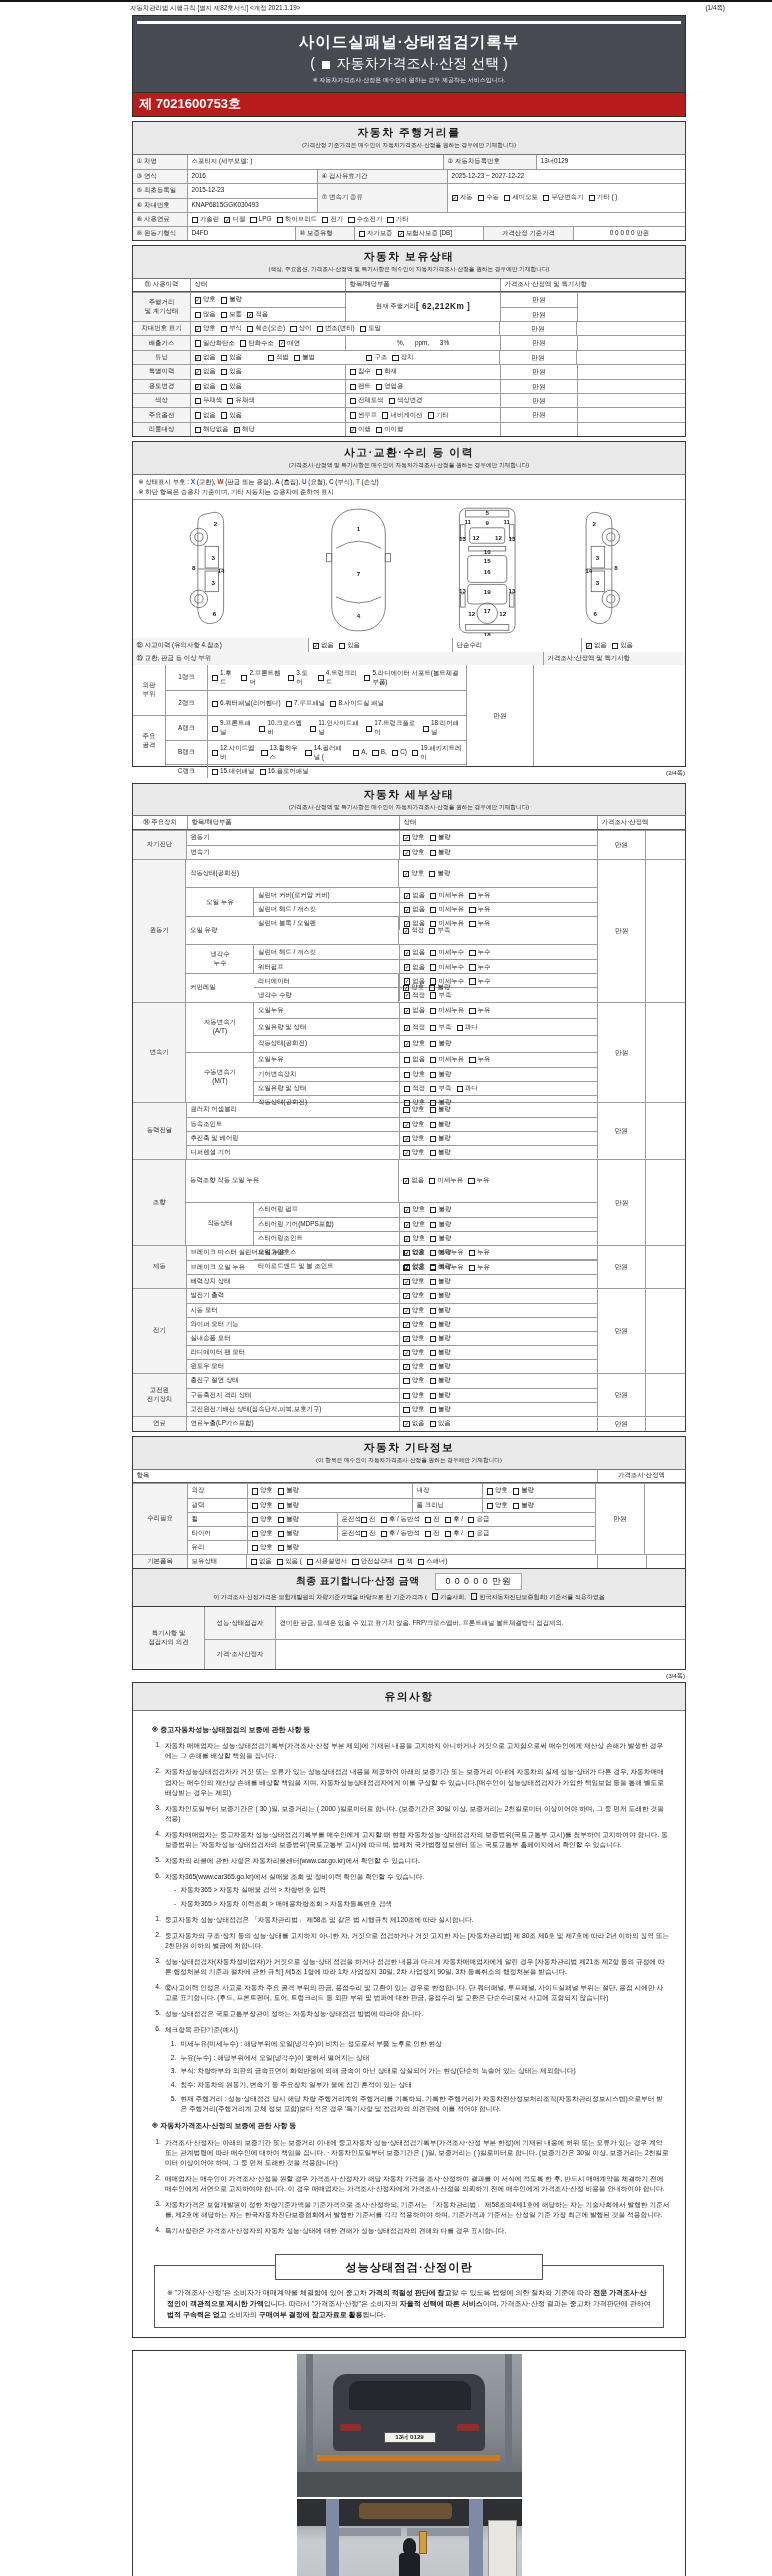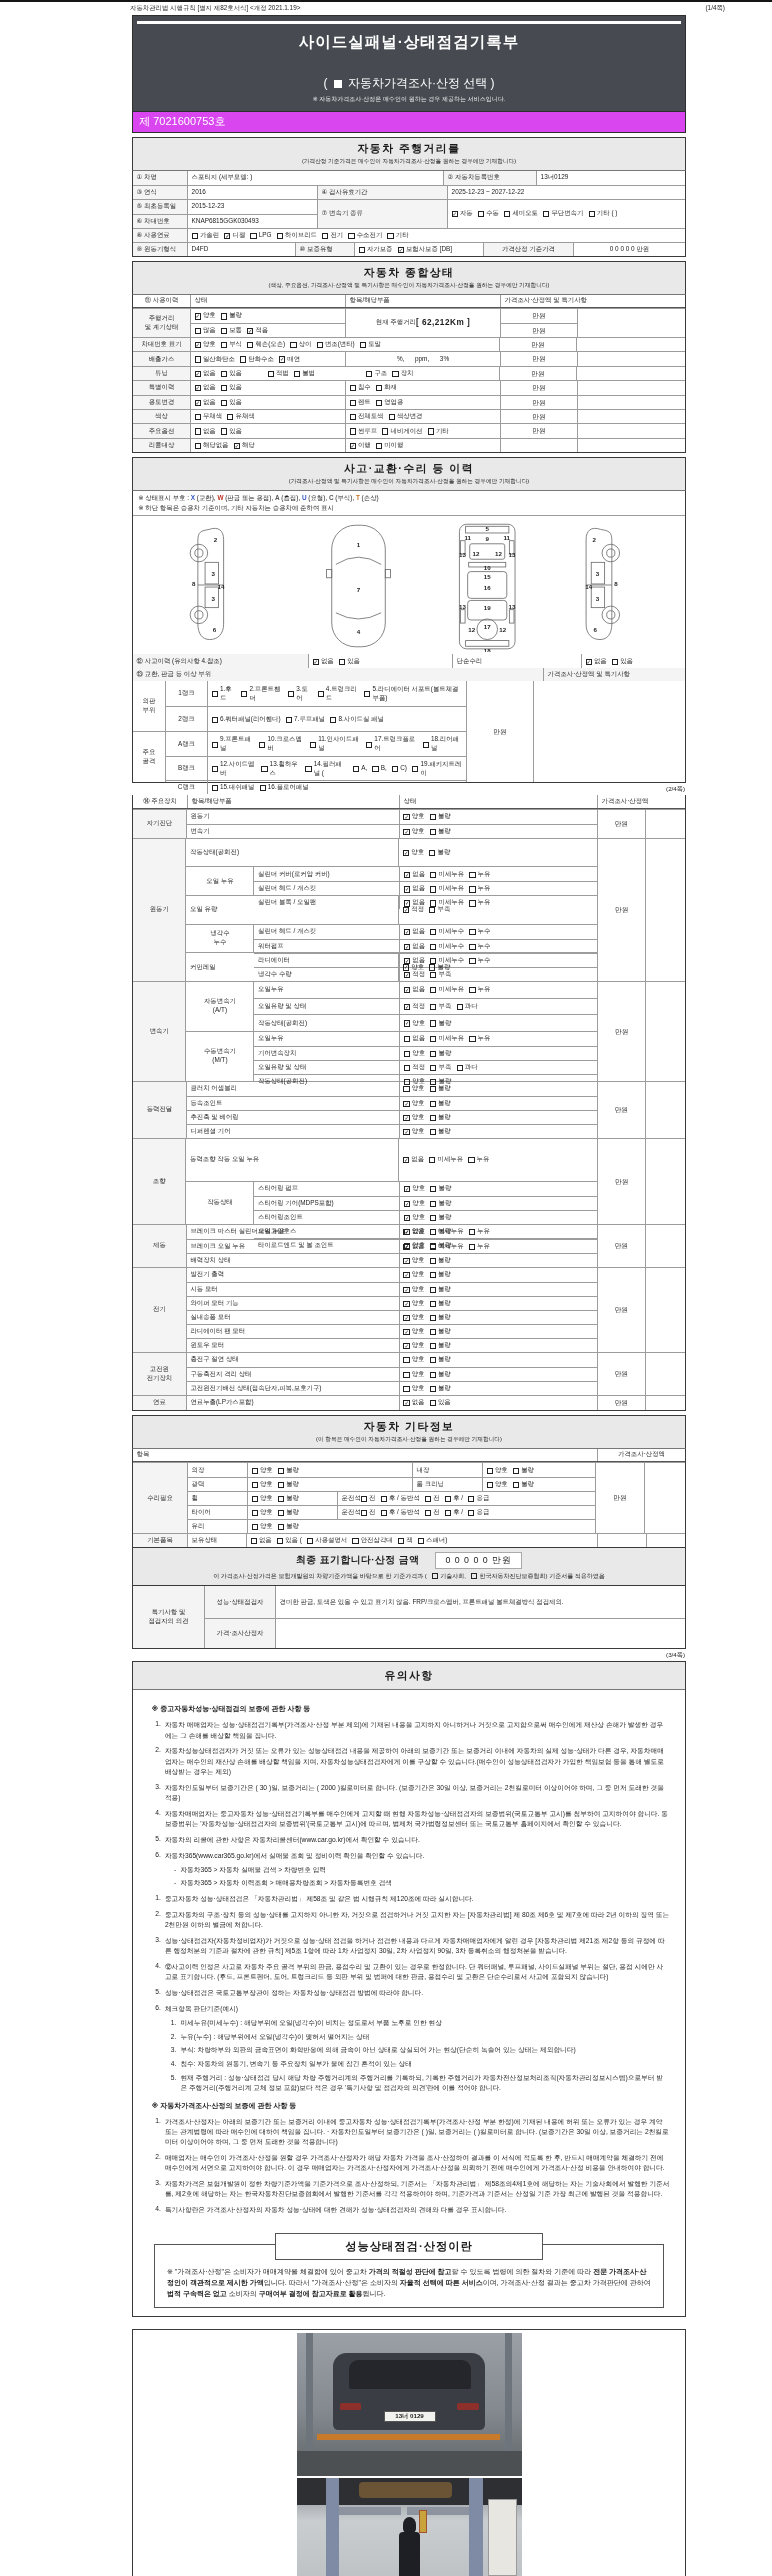--- a/index.html
+++ b/index.html
@@ -4,23 +4,23 @@
 <style>
   *{box-sizing:border-box}
   body{margin:0;background:#fff;font-family:"Liberation Sans","DejaVu Sans",sans-serif;color:#1b1b1b}
   .page{width:773px;height:2576px;position:relative;overflow:hidden;background:#fff}
   .topline{height:2.1px;background:#151515}
   .formhead{position:absolute;top:4.1px;left:130px;width:595px;display:flex;justify-content:space-between;font-size:6.4px;color:#222}
   .col{width:554px;margin:13.4px 0 0 132px}
   .titlebox{background:#474b51;color:#fff;text-align:center;padding:3.1px 3.1px 6.2px;border:0.5px solid #2e2e2e}
   .titlebox .bar{height:3.1px;background:#fff;margin:1px 1px 8.2px}
   .t1{font-size:15.5px;font-weight:bold;letter-spacing:1px}
-  .t2{font-size:12px;margin-top:22px}
+  .t2{font-size:14px;margin-top:2px}
   .t3{font-size:6px;margin-top:3.6px;color:#f0f0f0}
-  .docno{background:#d946ef;color:#fff;font-size:11px;font-weight:normal;padding:2.1px 6.2px 3.1px;border:0.5px solid #2e2e2e;border-top:none}
+  .docno{background:#b91c1c;color:#fff;font-size:13px;font-weight:bold;padding:2.1px 6.2px 3.1px;border:0.5px solid #2e2e2e;border-top:none}
   .sechead{background:#e9e9e9;border:1.5px solid #3a3a3a;border-bottom:0.5px solid #777;text-align:center;padding:4.1px 0 3.6px;margin-top:4.1px}
   .sechead .st{font-size:10.8px;font-weight:bold;letter-spacing:1.5px}
   .sechead .ss{font-size:5.7px;margin-top:2.1px;color:#222}
   .box{border:1.5px solid #3a3a3a;border-top:none;background:#fff}
   .boxT{border:1.5px solid #3a3a3a;background:#fff}
   .vb>.frow{border-top:0.5px solid #9c9c9c}
   .vb>.frow:first-child{border-top:none}
   .frow{display:flex;align-items:stretch;min-height:13px}
   .fc{border-left:0.5px solid #9c9c9c;padding:1.5px 3.6px;display:flex;align-items:center;font-size:6.4px;line-height:1.4}
   .frow>*:first-child{border-left:none}
@@ -122,21 +122,21 @@
           <div class="fc lab" style="width:54px">⑨ 원동기형식</div>
           <div class="fc " style="width:108px">D4FD</div>
           <div class="fc lab" style="width:59px">⑩ 보증유형</div>
           <div class="fc state" style="width:129px"><span class="cb"></span>자가보증 <span class="cb c">✓</span>보험사보증 [DB]</div>
           <div class="fc lab ctr" style="width:90px">가격산정 기준가격</div>
           <div class="fc fx ctr">0 0 0 0 0 만원</div>
         </div>
       </div>
 
     <div class="sechead">
-      <div class="st">자동차 종합상태</div>
+      <div class="st">자동차 보유상태</div>
       <div class="ss">(색상, 주요옵션, 가격조사·산정액 및 특기사항은 매수인이 자동차가격조사·산정을 원하는 경우에만 기재합니다)</div>
     </div>
     <div class="box vb" id="overall-body">
         <div class="frow hdr" style="min-height:13.4px">
           <div class="fc ctr" style="width:57px">⑪ 사용이력</div>
           <div class="fc hd" style="width:155px">상태</div>
           <div class="fc hd" style="width:155px">항목/해당부품</div>
           <div class="fc fx hd">가격조사·산정액 및 특기사항</div>
         </div>
         <div class="frow ">
@@ -349,20 +349,24 @@
                 </div>
               </div>
             </div>
             <div class="fc price" style="width:67px">만원</div>
             <div class="fc fx"></div>
           </div>
         </div>
     </div>
     <div class="pgmark">(2/4쪽)</div>
 
+    <div class="sechead">
+      <div class="st">자동차 세부상태</div>
+      <div class="ss">(가격조사·산정액 및 특기사항은 매수인이 자동차가격조사·산정을 원하는 경우에만 기재합니다)</div>
+    </div>
     <div class="box vb" id="detail-body">
         <div class="frow hdr" style="min-height:13.4px">
           <div class="fc ctr" style="width:54px">⑭ 주요장치</div>
           <div class="fc hd" style="width:212px">항목/해당부품</div>
           <div class="fc hd" style="width:198px">상태</div>
           <div class="fc fx hd">가격조사·산정액</div>
         </div>
         <div class="frow ">
           <div class="fc lab ctr" style="width:54px">자기진단</div>
           <div class="fcol bl fx">

